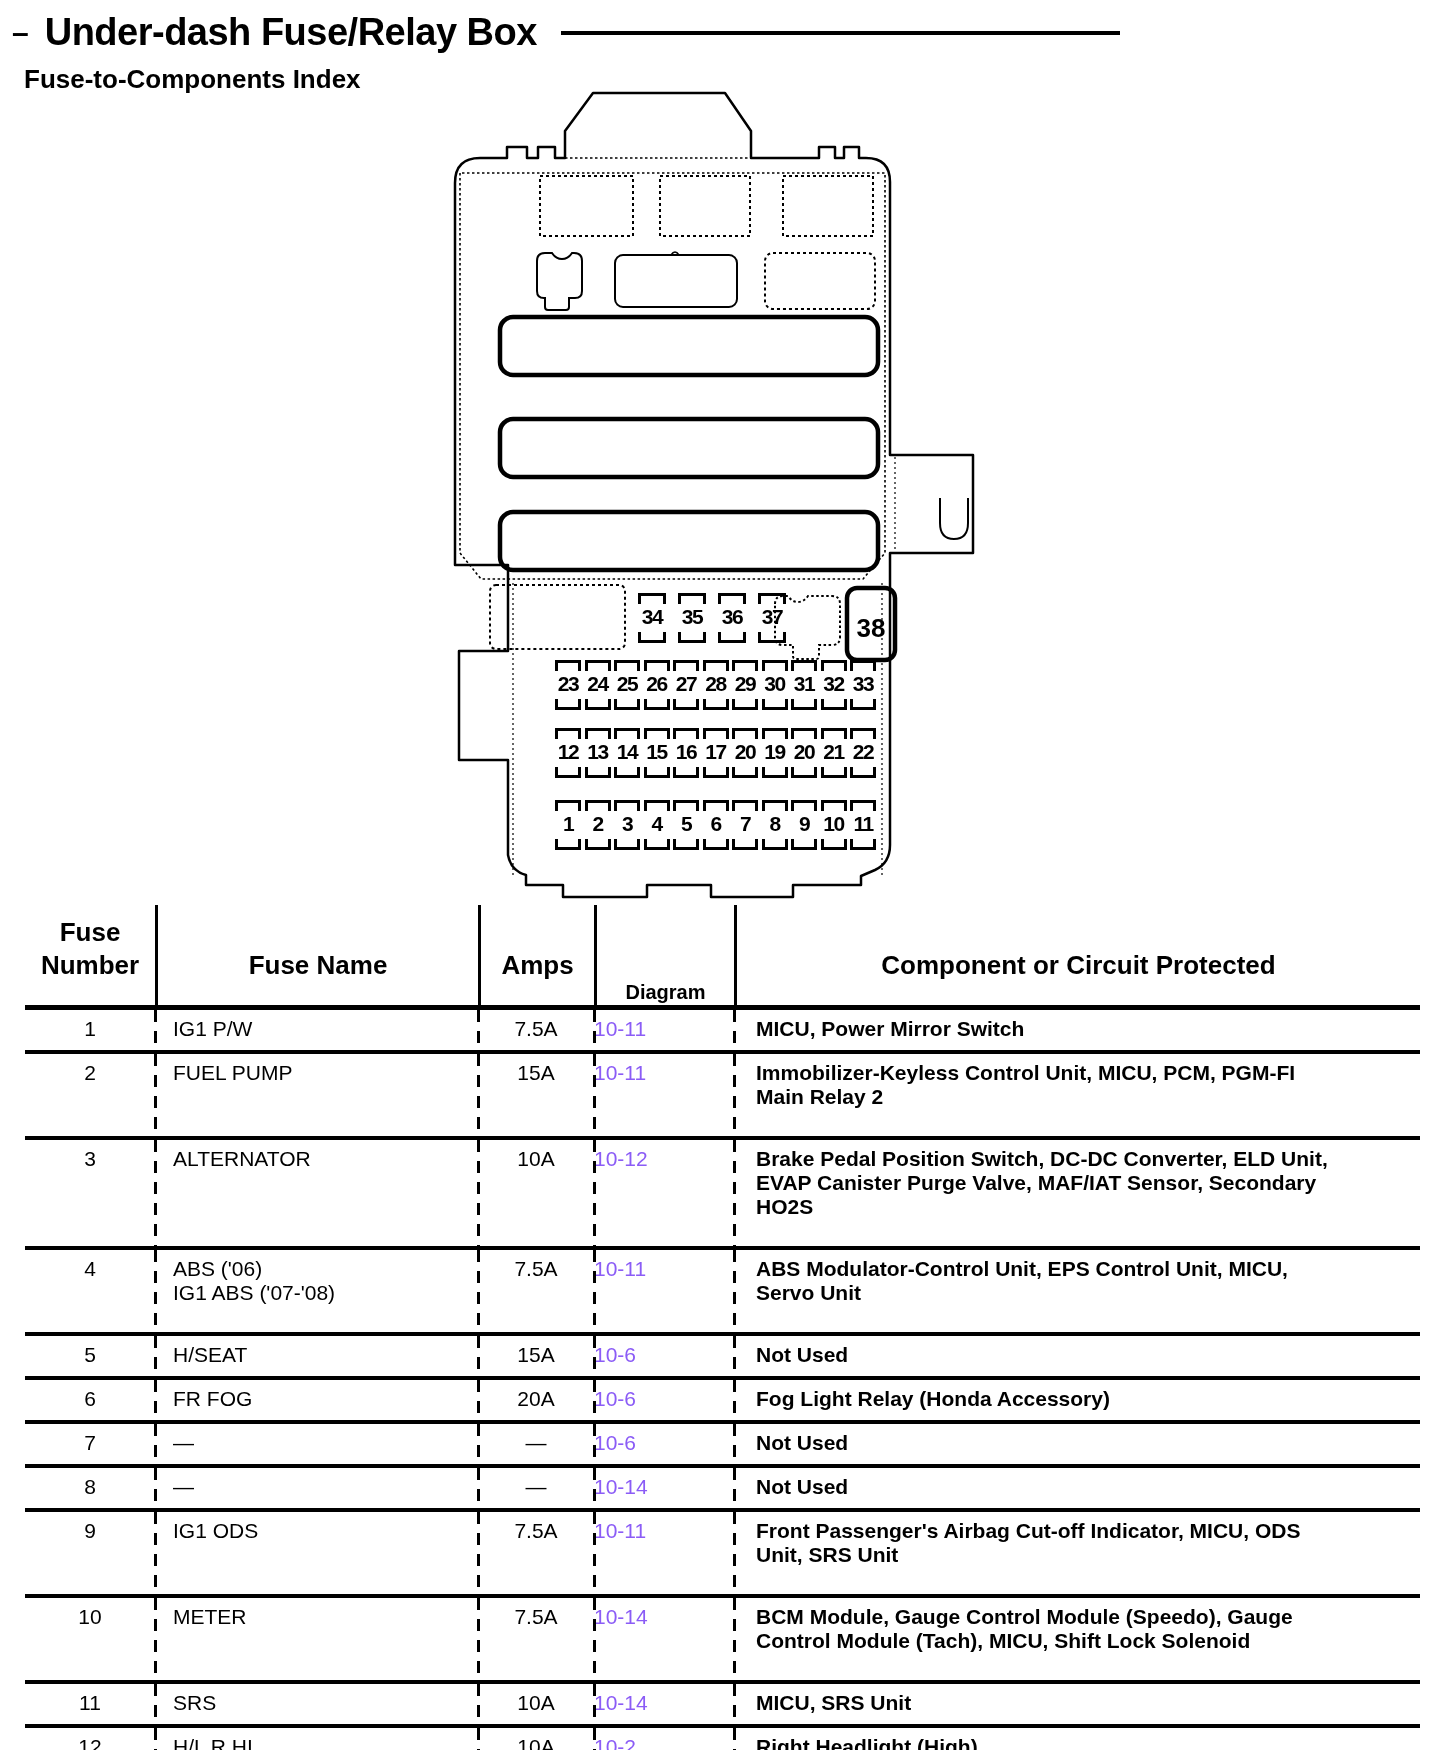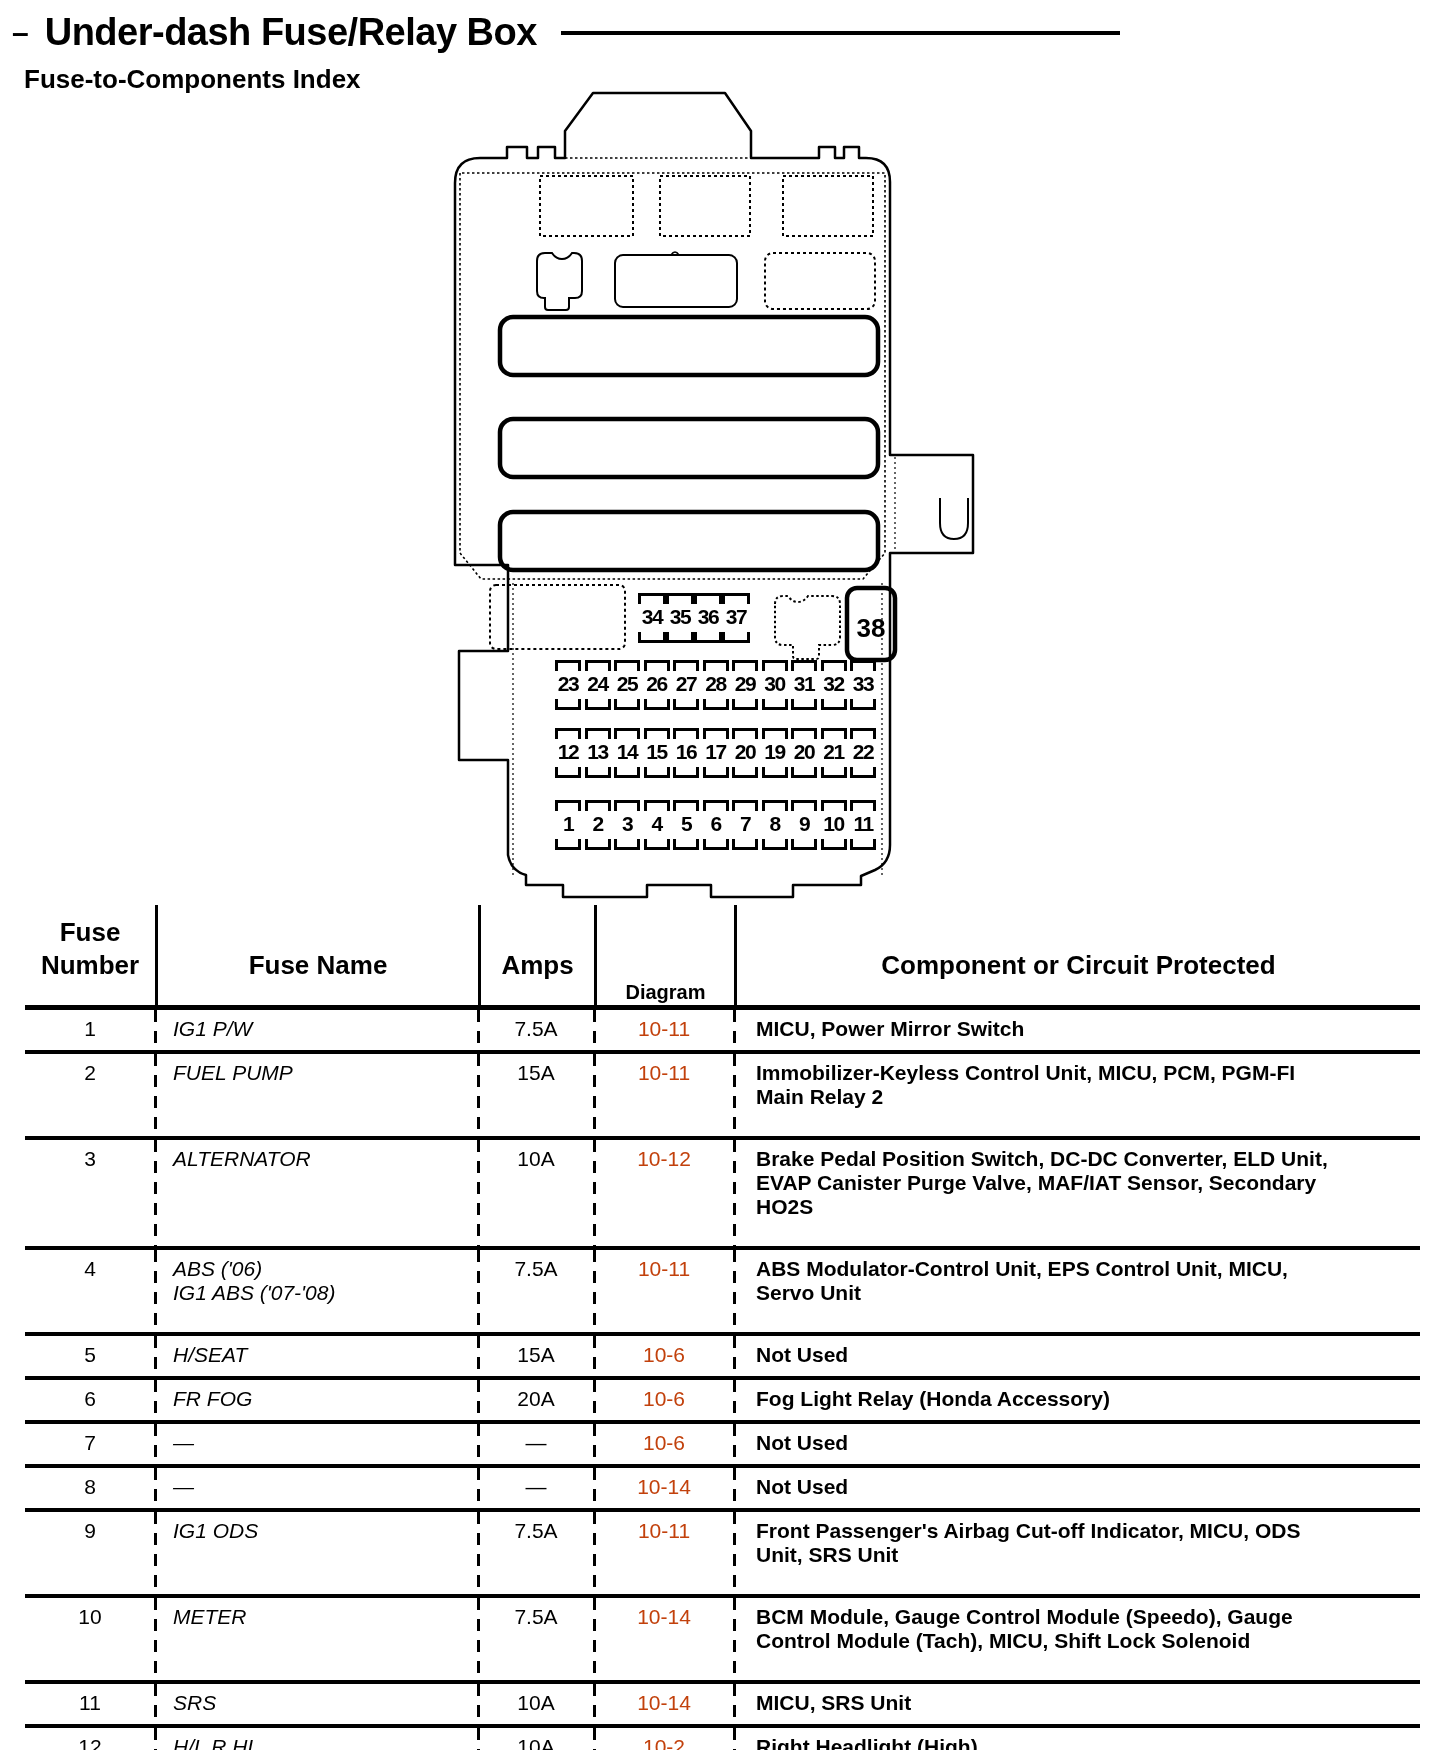--- a/index.html
+++ b/index.html
@@ -12,21 +12,21 @@
   .title-row { position:absolute; top:12px; left:12px; width:1108px; display:flex; align-items:center; }
   .tdash { font-size:30px; font-weight:bold; margin-right:16px; line-height:1; }
   h1.ptitle { font-size:38px; font-weight:bold; margin:0; letter-spacing:-0.5px; line-height:1.1; }
   .trule { flex:1; height:4px; background:#000; margin-left:24px; }
   h2.stitle { position:absolute; top:64px; left:24px; font-size:26px; font-weight:bold; margin:0; }
 
   
   .diagram { position:absolute; left:395px; top:85px; width:585px; height:818px; }
   .diagram svg { position:absolute; left:0; top:0; }
   .fuse-row { position:absolute; display:flex; gap:3.5px; }
-  .row-a { left:243px; top:508px; gap:0; }
+  .row-a { left:243px; top:508px; gap:12px; }
   .row-b { left:160px; top:575px; }
   .row-c { left:160px; top:643px; }
   .row-d { left:160px; top:715px; }
   .fuse { width:26px; height:50px; position:relative; flex:none; }
   .row-a .fuse { width:28px; }
   .fuse::before, .fuse::after { content:""; position:absolute; left:0; right:0; border:3px solid #000; }
   .fuse::before { top:0; height:8px; border-bottom:none; }
   .fuse::after { bottom:0; height:8px; border-top:none; }
   .fuse span {
     position:absolute; top:13px; left:-3px; right:-3px; text-align:center;
@@ -43,23 +43,23 @@
   .th.small { font-size:20px; padding-bottom:0; }
   .trow { border-top:4px solid #000; }
   .trow:first-child { border-top:none; }
   .c { position:relative; font-size:21px; line-height:24px; padding-top:7px; padding-bottom:9px; }
   .trow.pad .c { padding-bottom:27px; }
   .c:not(.num)::before {
     content:""; position:absolute; left:-1px; top:0; bottom:0; width:3px;
     background:repeating-linear-gradient(180deg,#000 0 12px,transparent 12px 21px);
   }
   .c.num  { text-align:center; }
-  .c.name { padding-left:18px; white-space:pre-line;font-style:italic; }
+  .c.name { padding-left:18px; white-space:pre-line; }
   .c.amps { text-align:center; }
-  .c.diag { text-align:center; color:#c2410c; }
+  .c.diag { color:#8b5cf6; }
   .c.comp { padding-left:22px; padding-right:10px; white-space:pre-line;font-weight:bold; }
 </style>
 </head>
 <body>
 
 <div class="title-row">
   <span class="tdash">–</span>
   <h1 class="ptitle">Under-dash Fuse/Relay Box</h1>
   <div class="trule"></div>
 </div>

